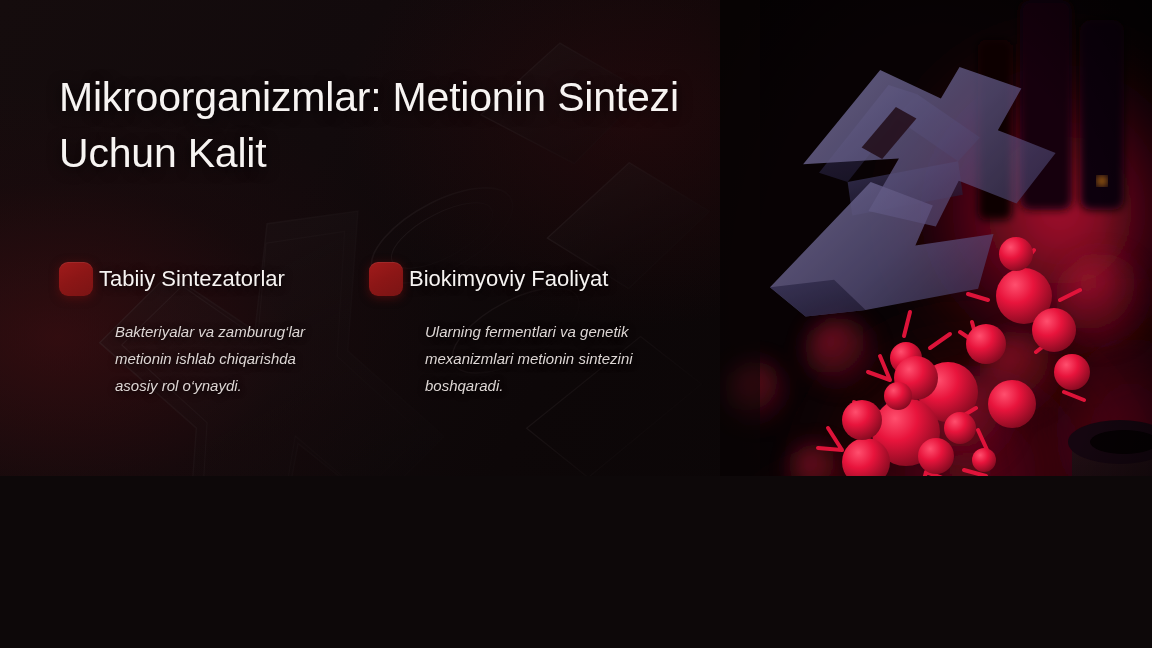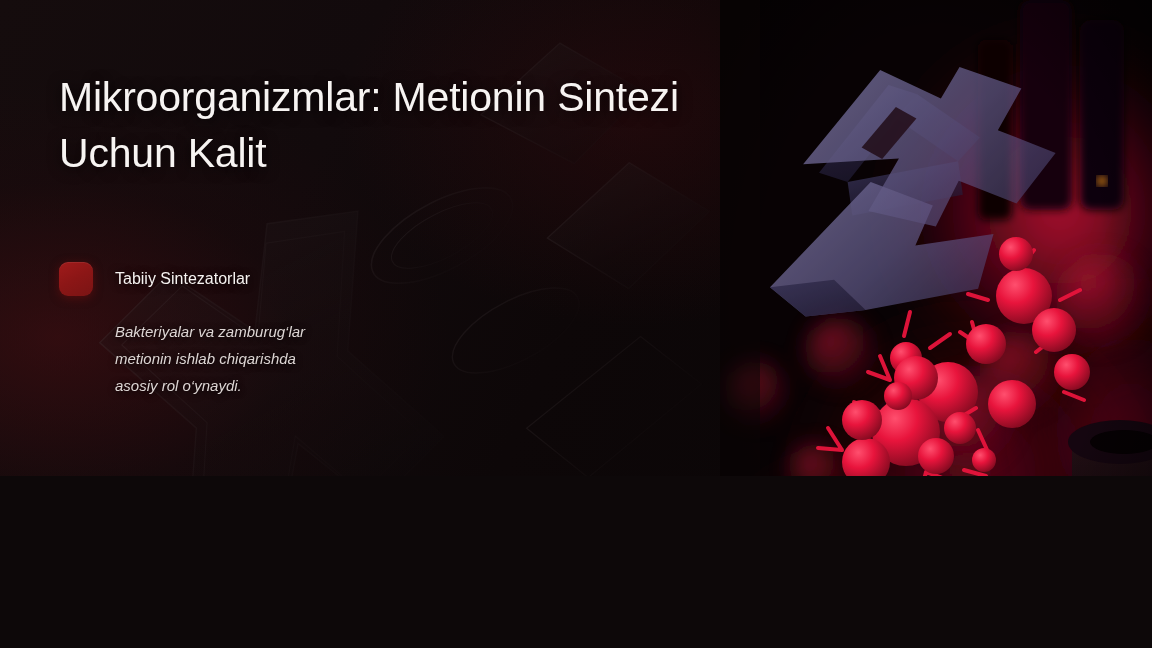--- a/index.html
+++ b/index.html
@@ -43,21 +43,21 @@
   .row{display:flex;}
   .col{width:310px;box-sizing:border-box;padding-right:36px;}
   .col.wide{width:620px;padding-right:30px;}
   .head{display:flex;align-items:center;height:34px;}
   .chip{
     width:34px;height:34px;border-radius:9px;flex:0 0 34px;
     background:linear-gradient(150deg,#a11b1b 0%,#8c1616 48%,#7a1414 100%);
     box-shadow:0 2px 10px rgba(120,14,14,.55), inset 0 1px 0 rgba(255,255,255,.07);
   }
   .head-text{
-    margin-left:22px;color:#f6f3f1;font-size:16px;line-height:24px;font-weight:400;
+    margin-left:6px;color:#f6f3f1;font-size:22px;line-height:24px;font-weight:400;
     text-shadow:0 1px 8px rgba(0,0,0,.85);white-space:nowrap;
   }
   .body-text{
     margin-top:22px;margin-left:56px;
     color:#ddd6d4;font-size:15px;line-height:27px;font-weight:400;
     text-shadow:0 1px 7px rgba(0,0,0,.9);
     font-style:italic;
   }
   .row-2{margin-top:56px;}
   .row-2 .body-text{margin-top:8px;}
@@ -104,20 +104,25 @@
 
         <div class="col">
           <div class="head">
             <span class="chip"></span>
             <span class="head-text">Tabiiy Sintezatorlar</span>
           </div>
           <div class="body-text">Bakteriyalar va zamburug‘lar metionin ishlab chiqarishda asosiy rol o‘ynaydi.</div>
         </div>
 
         <div class="col">
+          <div class="head">
+            <span class="chip"></span>
+            <span class="head-text">Biokimyoviy Faoliyat</span>
+          </div>
+          <div class="body-text">Ularning fermentlari va genetik mexanizmlari metionin sintezini boshqaradi.</div>
         </div>
 
       </div>
 
 
     </div>
   </div>
 
   <div class="right-panel">
     <svg class="photo" width="432" height="648" viewBox="0 0 432 648">

